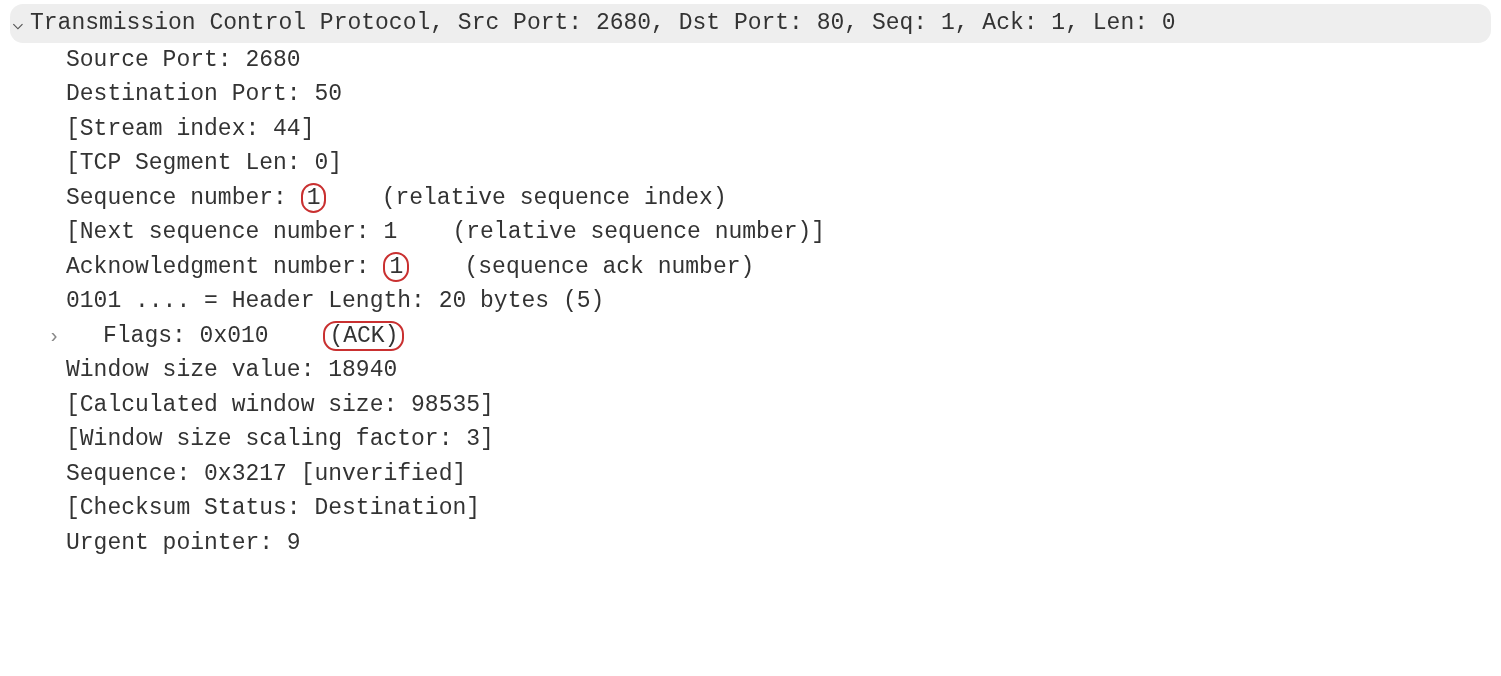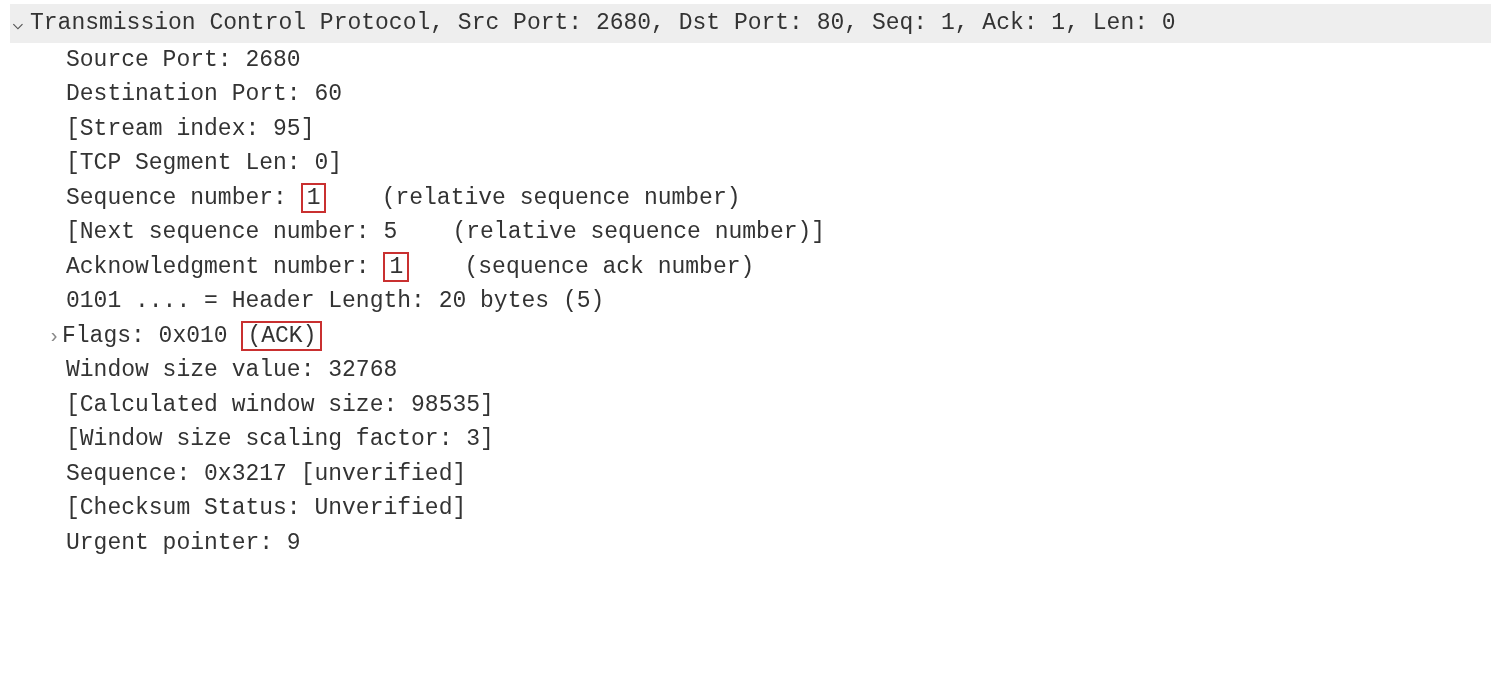--- a/index.html
+++ b/index.html
@@ -1,18 +1,19 @@
 <!DOCTYPE html>
 <html><head>
   <meta charset="utf-8">
   <style>
     * {
       margin: 0;
       padding: 0;
       box-sizing: border-box;
+      border-radius: 13px;
     }
     body {
       font-family: 'Consolas', 'Monaco', 'Courier New', monospace;
       font-size: 23px;
       color: #333;
       background: #fff;
       line-height: 1.5;
       padding: 4px 10px;
     }
     .header-row {
@@ -41,20 +42,21 @@
       color: #888;
     }
     .detail-line {
       padding-left: 56px;
       white-space: pre;
     }
     .detail-line.with-chevron {
       padding-left: 36px;
       display: flex;
       align-items: center;
+      gap: 41px;
     }
     .detail-line.with-chevron .chevron {
       margin-right: 0;
     }
     .boxed {
       border: 2px solid #c93030;
       padding: 0 4px;
       display: inline-block;
       line-height: 1.15;
     }
@@ -62,39 +64,39 @@
 </head>
 <body>
 
 <div class="header-row">
   <span class="chevron chevron-down"></span>
   <span>Transmission Control Protocol, Src Port: 2680, Dst Port: 80, Seq: 1, Ack: 1, Len: 0</span>
 </div>
 
 <div class="detail-line"><span>Source Port: 2680</span></div>
 
-<div class="detail-line"><span>Destination Port: 60</span></div>
+<div class="detail-line"><span>Destination Port: 50</span></div>
 
-<div class="detail-line"><span>[Stream index: 95]</span></div>
+<div class="detail-line"><span>[Stream index: 44]</span></div>
 
 <div class="detail-line"><span>[TCP Segment Len: 0]</span></div>
 
-<div class="detail-line"><span>Sequence number: </span><span class="boxed">1</span><span>    (relative sequence number)</span></div>
+<div class="detail-line"><span>Sequence number: </span><span class="boxed">1</span><span>    (relative sequence index)</span></div>
 
-<div class="detail-line"><span>[Next sequence number: 5    (relative sequence number)]</span></div>
+<div class="detail-line"><span>[Next sequence number: 1    (relative sequence number)]</span></div>
 
 <div class="detail-line"><span>Acknowledgment number: </span><span class="boxed">1</span><span>    (sequence ack number)</span></div>
 
 <div class="detail-line"><span>0101 .... = Header Length: 20 bytes (5)</span></div>
 
 <div class="detail-line with-chevron"><span class="chevron chevron-right"></span><span>Flags: 0x010 </span><span class="boxed">(ACK)</span></div>
 
-<div class="detail-line"><span>Window size value: 32768</span></div>
+<div class="detail-line"><span>Window size value: 18940</span></div>
 
 <div class="detail-line"><span>[Calculated window size: 98535]</span></div>
 
 <div class="detail-line"><span>[Window size scaling factor: 3]</span></div>
 
 <div class="detail-line"><span>Sequence: 0x3217 [unverified]</span></div>
 
-<div class="detail-line"><span>[Checksum Status: Unverified]</span></div>
+<div class="detail-line"><span>[Checksum Status: Destination]</span></div>
 
 <div class="detail-line"><span>Urgent pointer: 9</span></div>
 
 </body></html>

